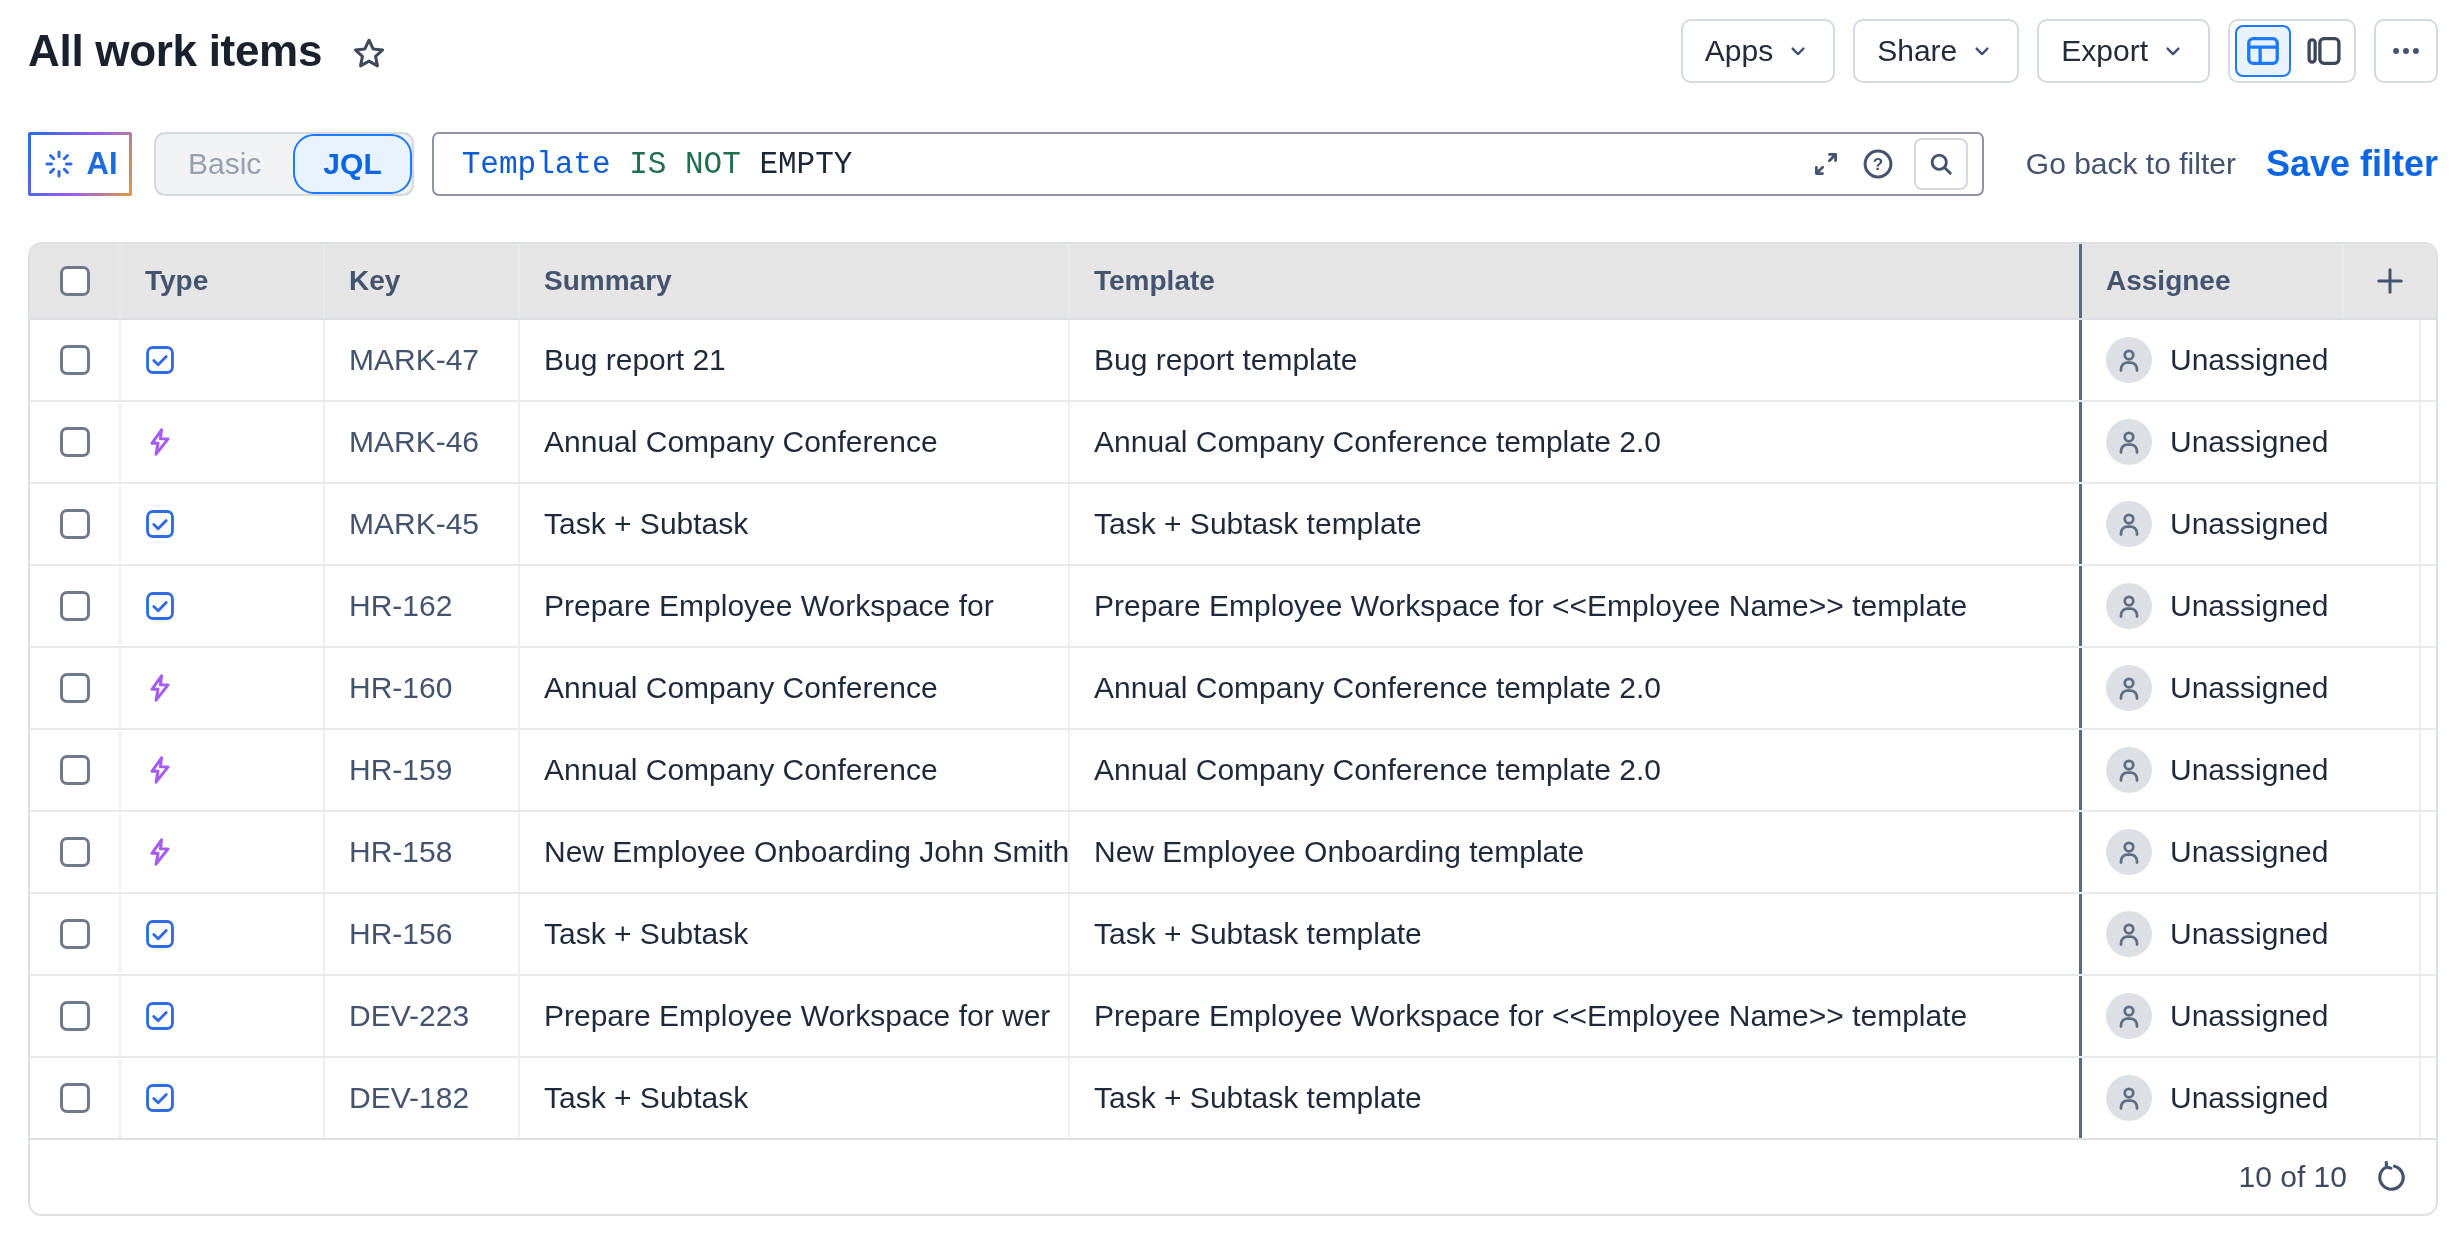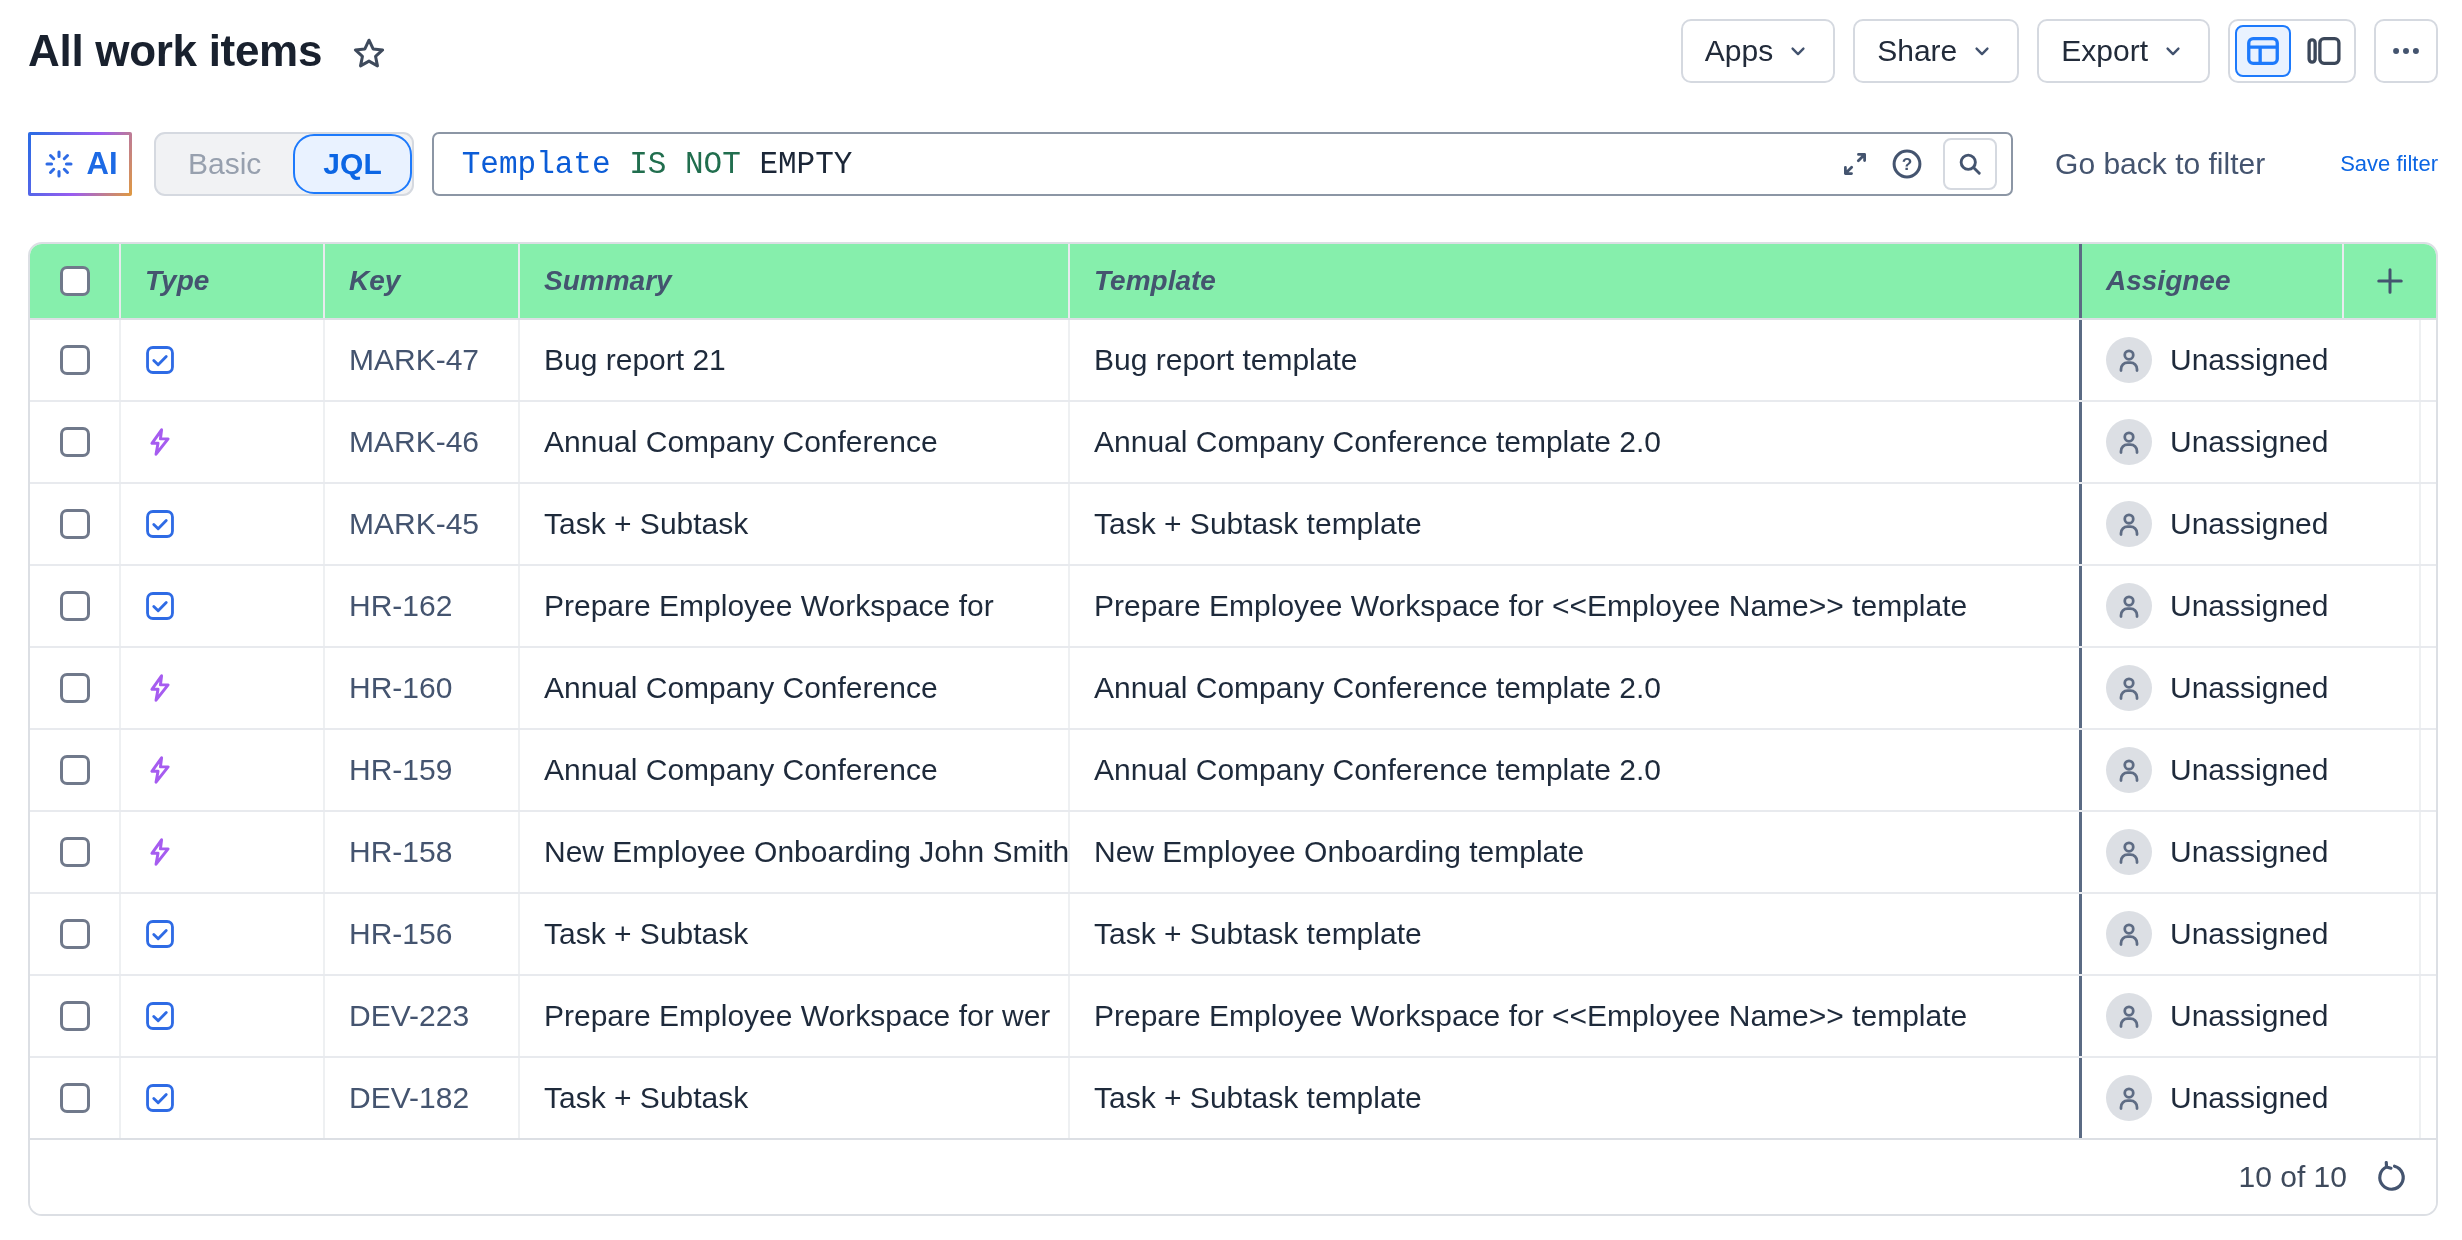--- a/index.html
+++ b/index.html
@@ -28,25 +28,25 @@
   .seg-selected { background: #E9F2FF; border: 2px solid #1D7AFC; border-radius: 21px; color: #0C66E4; font-weight: 700; padding: 0 28px; }
   .jql { flex: 1; display: flex; align-items: center; height: 64px; margin-left: 18px; border: 2px solid #8C96A5; border-radius: 7px; padding: 0 14px 0 28px; background: #fff; }
   .jql-q { flex: 1; font-family: "Liberation Mono", "DejaVu Sans Mono", monospace; font-size: 31px; white-space: pre; }
   .tok-field { color: #0B5CD7; }
   .tok-keyword { color: #216E4E; }
   .tok-value { color: #1B2637; }
   .jql-icons { display: flex; align-items: center; gap: 18px; }
   .icon-btn { display: flex; align-items: center; justify-content: center; cursor: pointer; }
   .search-chip { width: 54px; height: 52px; border: 2px solid #D5D9E0; border-radius: 8px; display: flex; align-items: center; justify-content: center; cursor: pointer; }
   .go-back { margin-left: 42px; font-size: 30px; color: #44546F; white-space: nowrap; cursor: pointer; }
-  .save-filter { margin-left: 75px; font-size: 22px; color: #0C66E4; white-space: nowrap; cursor: pointer; }
+  .save-filter { margin-left: 30px; font-size: 36px; color: #0C66E4; white-space: nowrap; cursor: pointer; font-weight: bold; }
 
   
   .tbl { margin: 46px 24px 0 28px; border: 2px solid #DCDFE4; border-radius: 14px; overflow: hidden; background: #fff; }
-  .thead { display: grid; grid-template-columns: 89px 204px 195px 550px 1011px 263px 1fr; background: #86efac; height: 76px; border-bottom: 2px solid #DCDFE4; font-style: italic; }
+  .thead { display: grid; grid-template-columns: 89px 204px 195px 550px 1011px 263px 1fr; background: #e5e5e5; height: 76px; border-bottom: 2px solid #DCDFE4; }
   .th { display: flex; align-items: center; padding-left: 24px; font-size: 28px; font-weight: 700; color: #44546F; border-left: 2px solid #E8EAEE; }
   .th.c-check { border-left: none; justify-content: center; padding-left: 0; }
   .th.c-asg { border-left: 3px solid #5B6B84; }
   .th.c-plus { justify-content: center; padding-left: 0; cursor: pointer; }
 
   .tr { display: grid; grid-template-columns: 89px 204px 195px 550px 1011px 340px 1fr; height: 82px; border-top: 2px solid #E8EAEE; background: #fff; cursor: pointer; }
   .tr:first-child { border-top: none; height: 80px; }
   .td { display: flex; align-items: center; padding-left: 24px; font-size: 30px; color: #1E2A3B; border-left: 2px solid #EEF0F2; min-width: 0; white-space: nowrap; overflow: hidden; }
   .td.c-check { border-left: none; justify-content: center; padding-left: 0; }
   .td.c-type { padding-left: 22px; }

